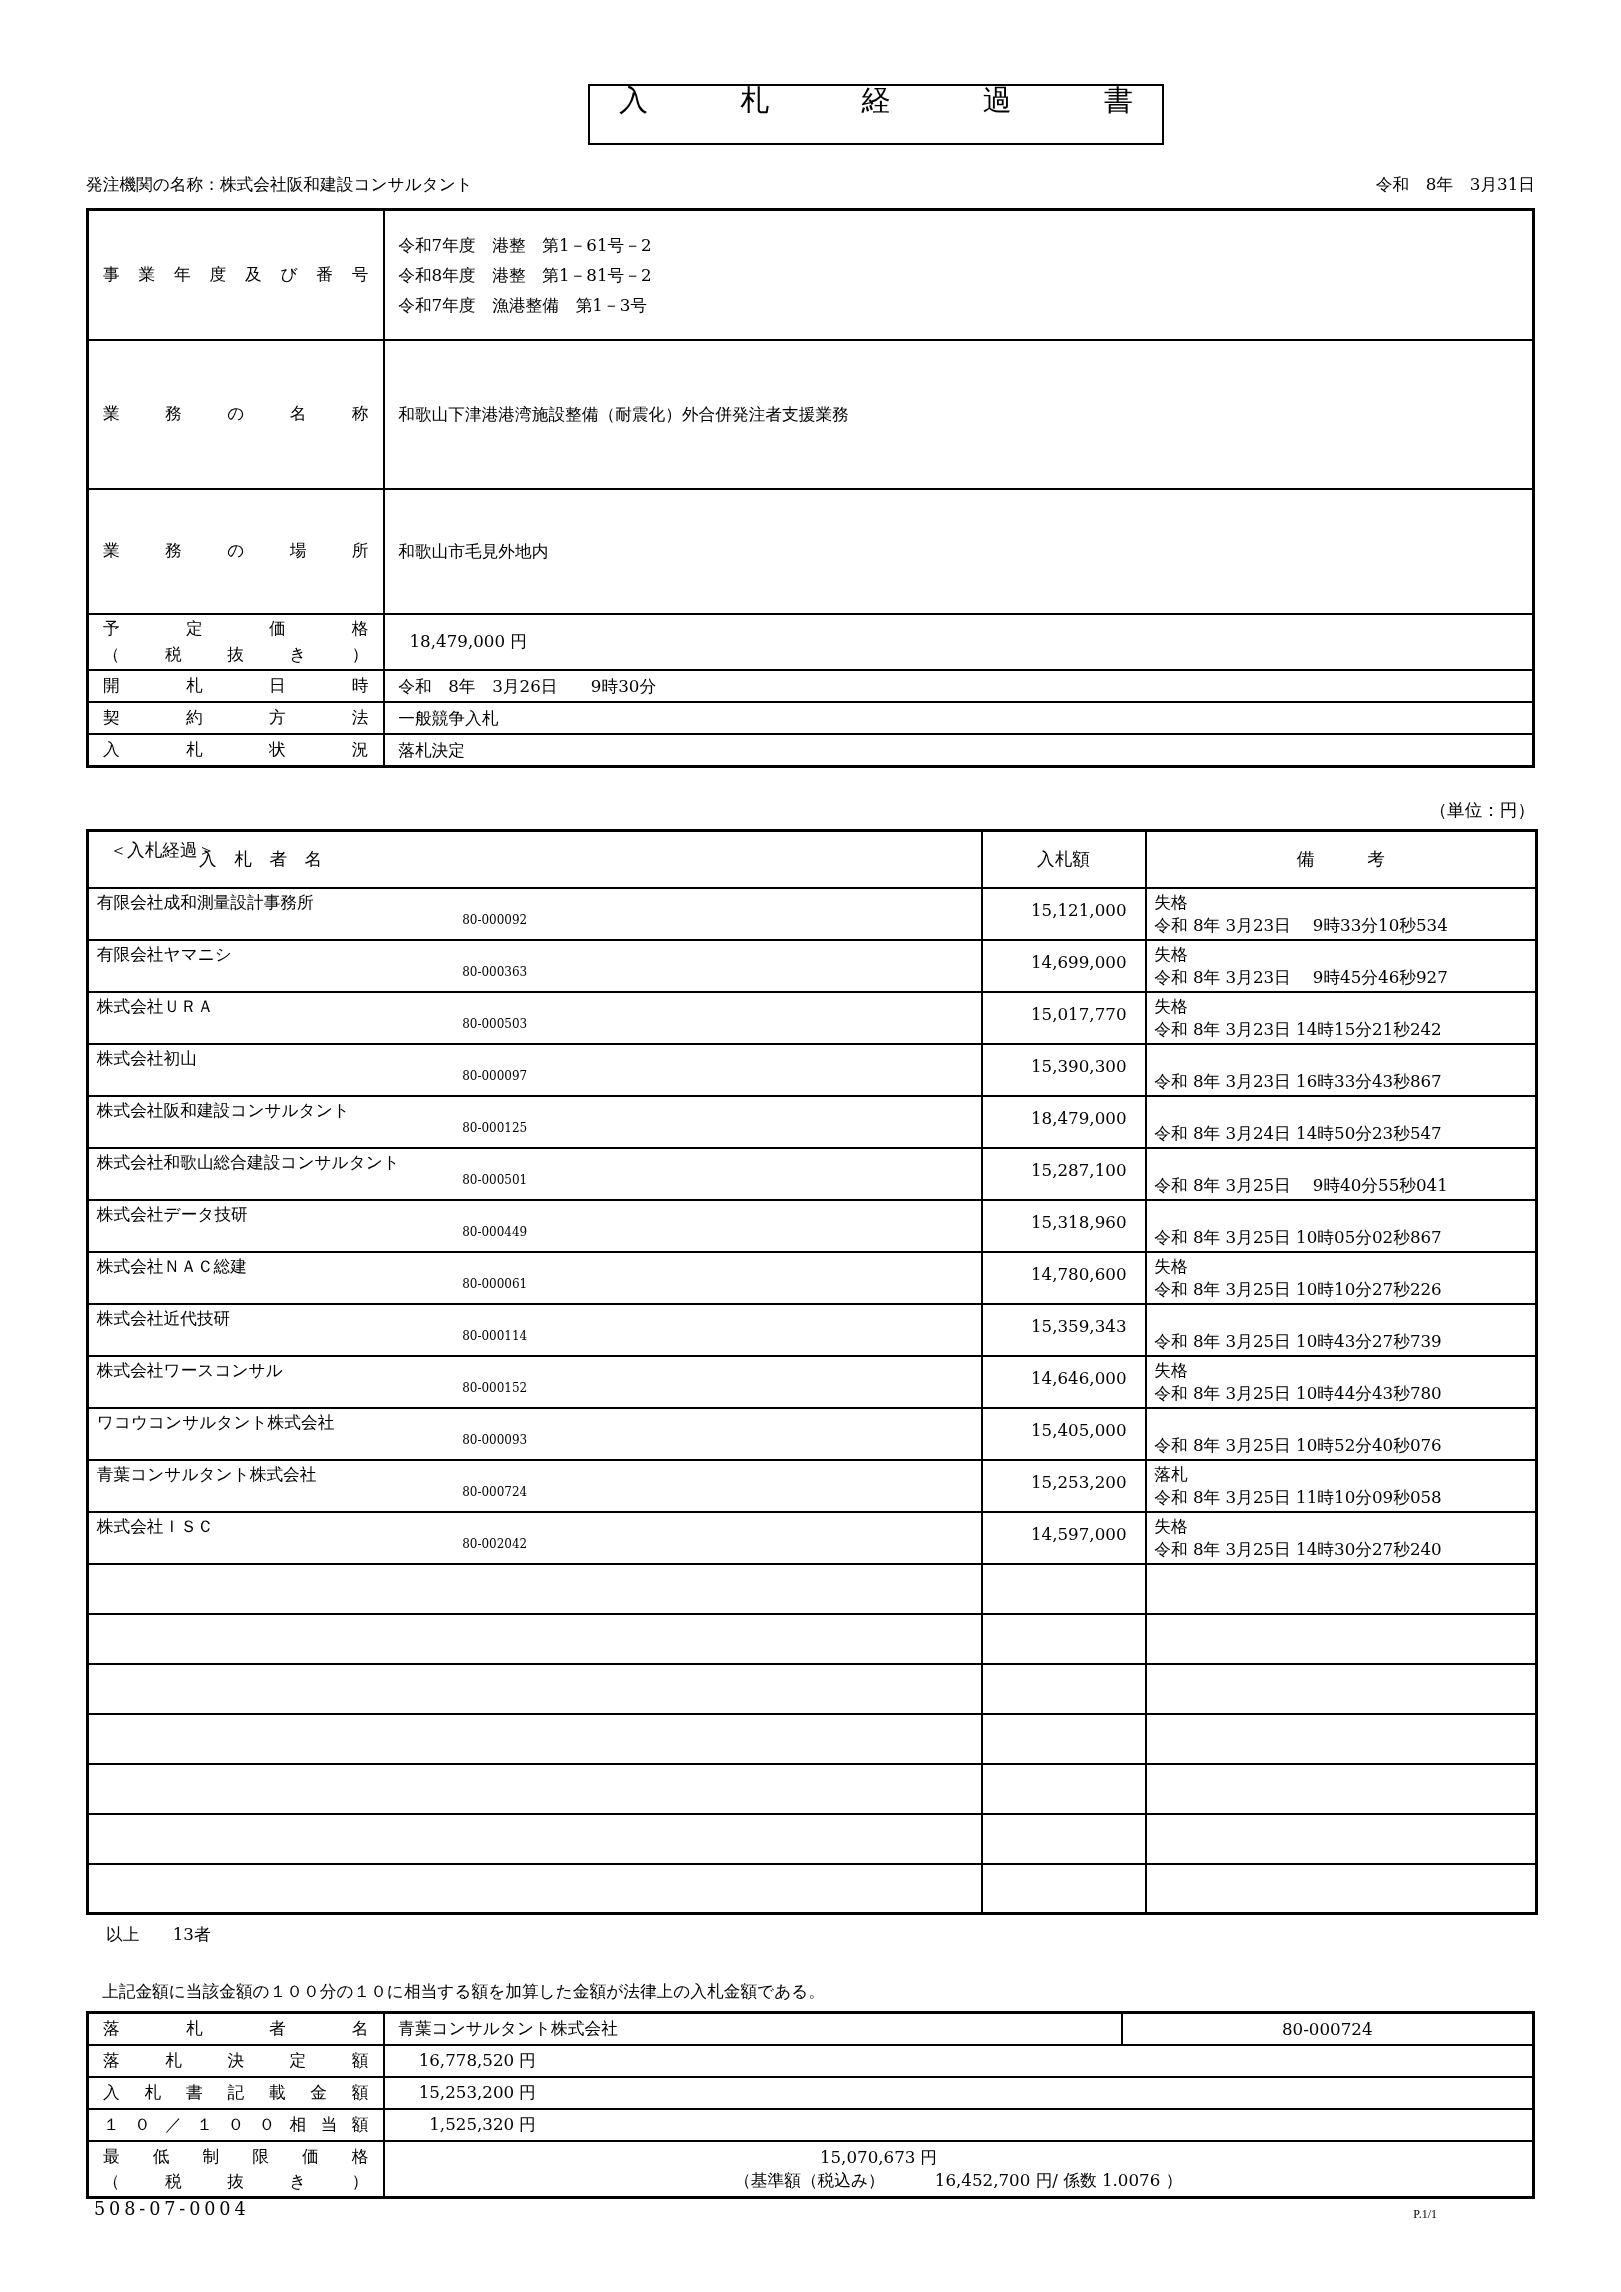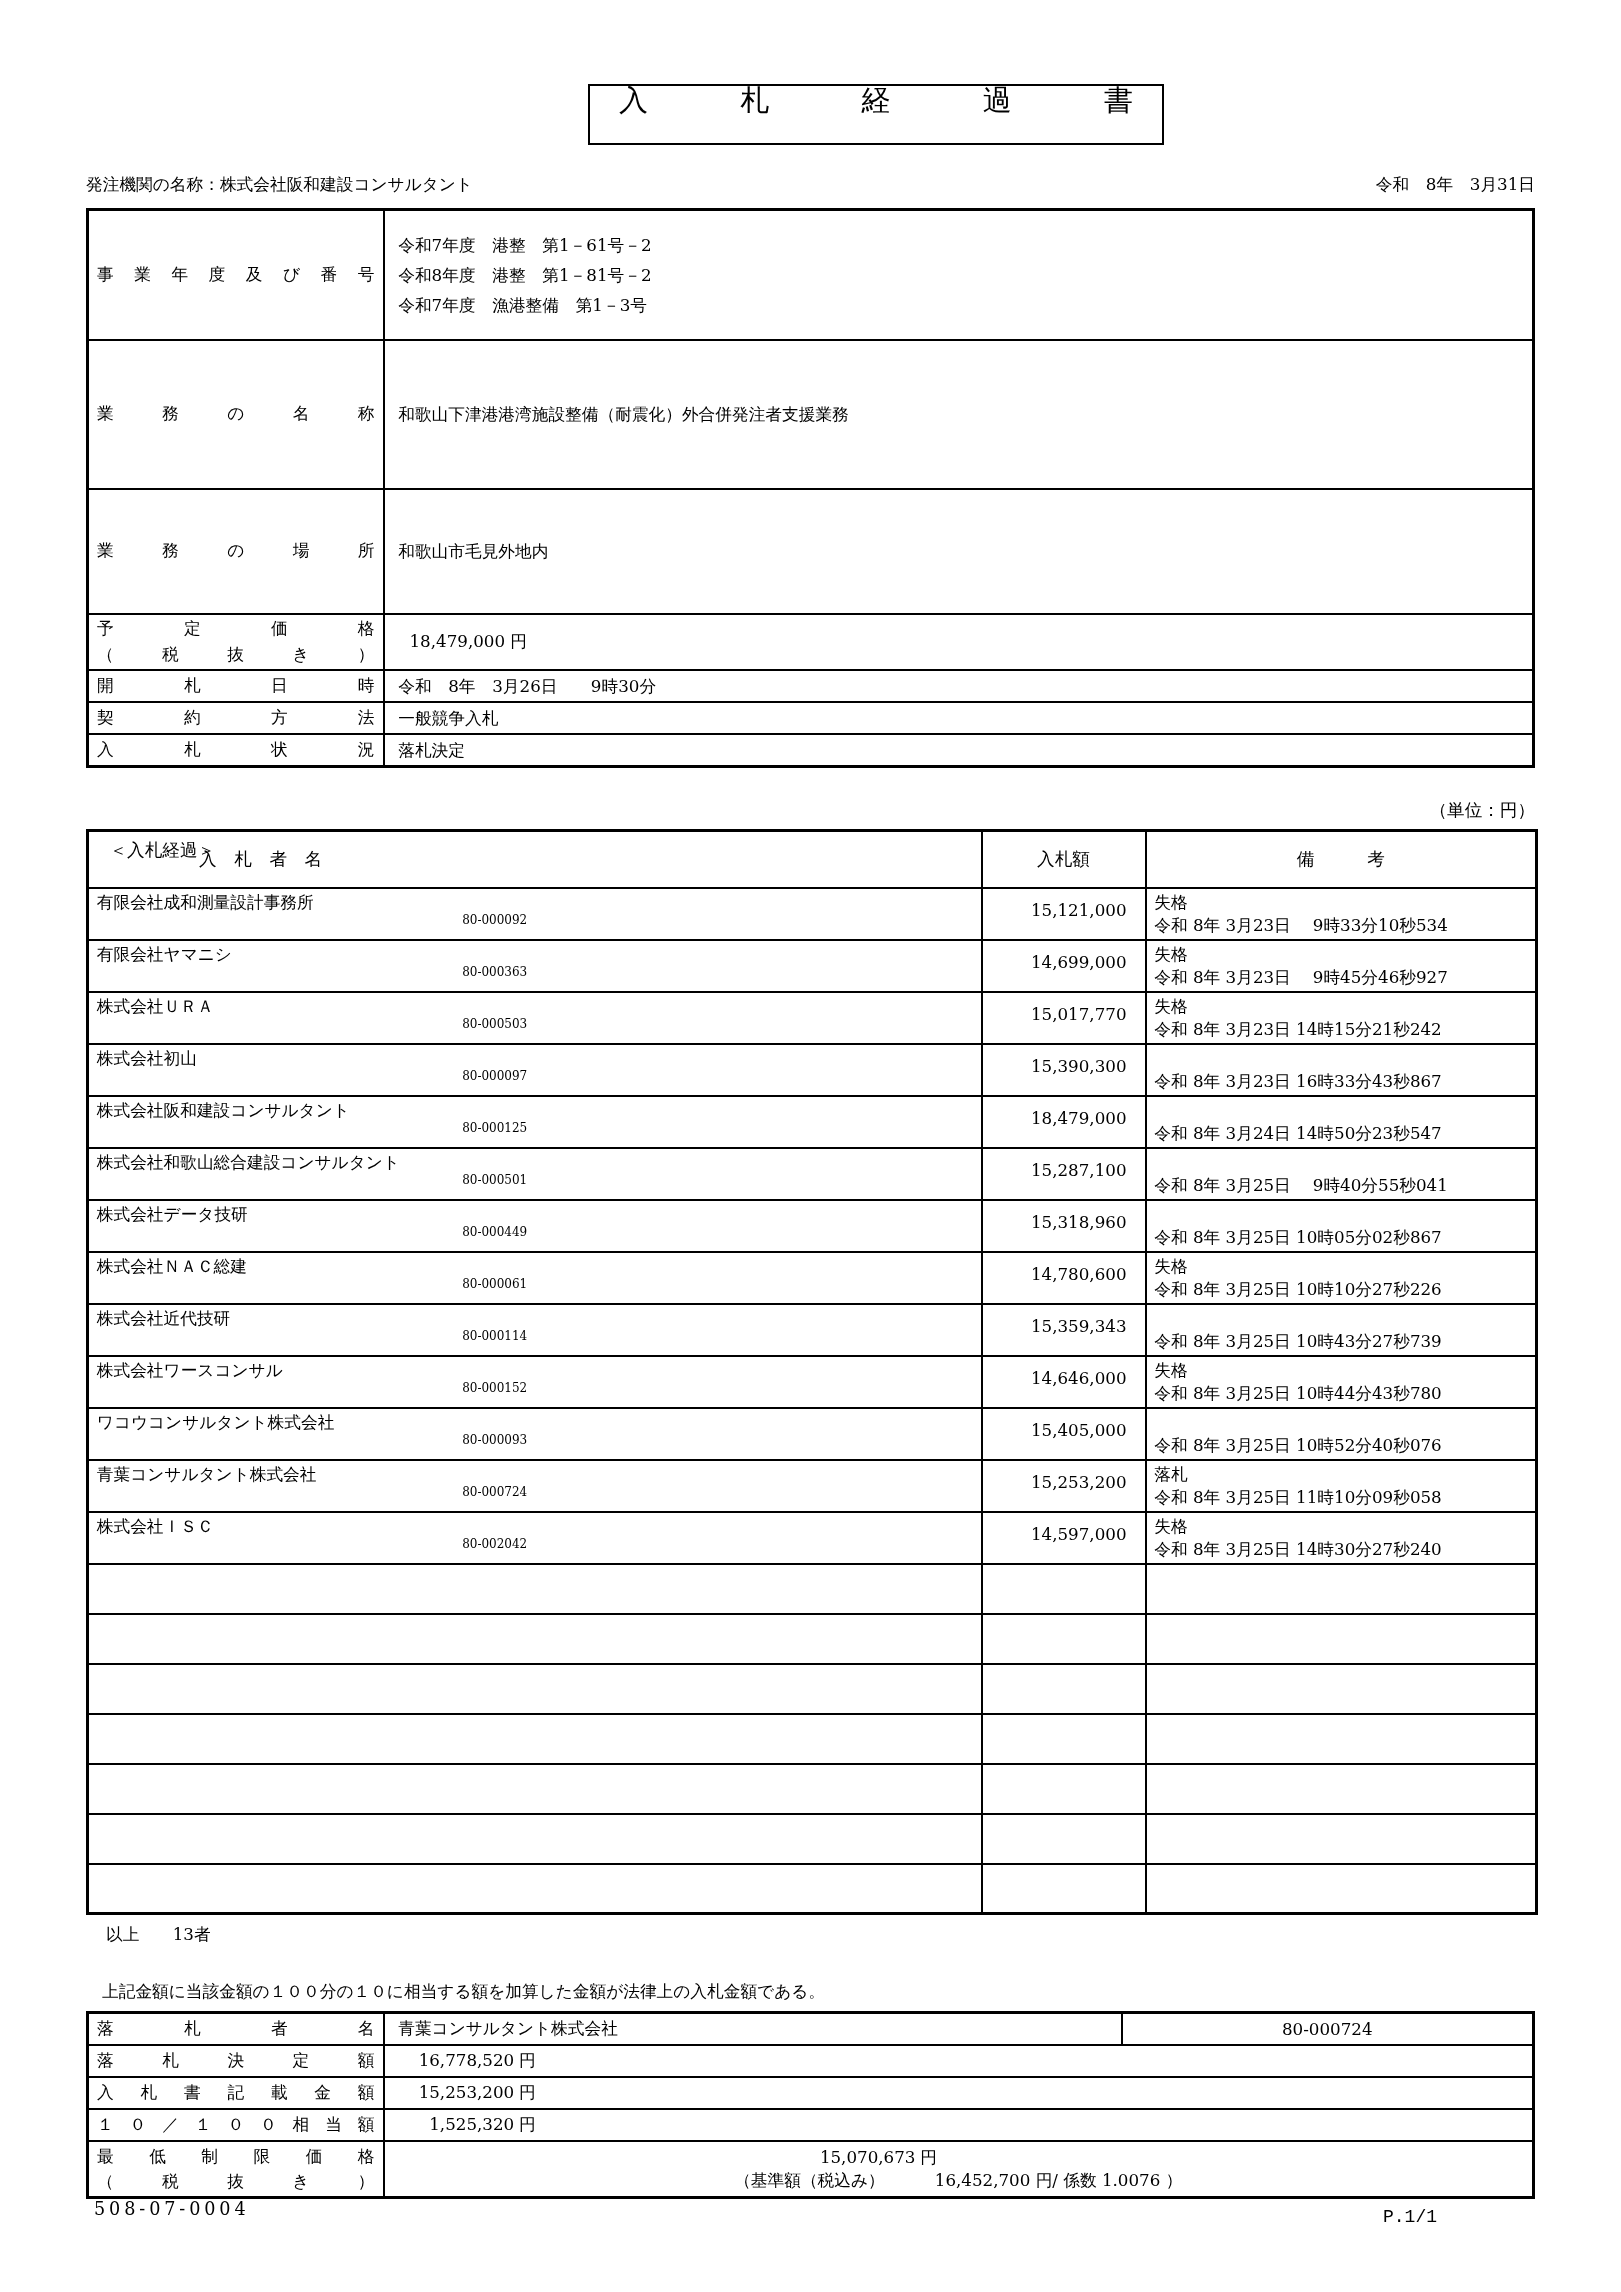--- a/index.html
+++ b/index.html
@@ -26,21 +26,21 @@
     display:flex;justify-content:space-between;font-size:16.7px;
   }
   
   table{border-collapse:collapse;table-layout:fixed;}
   td,th{border:2px solid #000;box-sizing:border-box;padding:0;font-weight:normal;}
   .btable{border:3.9px solid #000;}
   
   .summary{position:absolute;top:208px;left:86px;width:1449px;}
   .summary td{font-size:16.7px;vertical-align:middle;}
   .summary .lab{width:296px;}
-  .jlabel{margin:0 8px;text-align:justify;text-align-last:justify;line-height:1.5;}
+  .jlabel{margin:0 14px;text-align:justify;text-align-last:justify;line-height:1.5;}
   .val{padding-left:13.7px;line-height:1.8;}
   .r-years{height:130px;}
   .r-name{height:149px;}
   .r-place{height:125px;}
   .r-price{height:56px;}
   .r-small{height:32px;}
   .indent-num{padding-left:25px;}
   
   .bid-caption{
     position:absolute;top:798px;left:86px;width:1449px;
@@ -74,22 +74,22 @@
   .award tr{height:32px;}
   .award tr.r-last{height:57px;}
   .num{display:inline-block;width:116px;text-align:right;}
   .yen{padding-left:4.9px;}
   .award .val{line-height:1.4;}
   .code-cell{text-align:center;width:412px;}
   .mlv{display:flex;align-items:center;flex-direction:column;}
   .mlv .part1{width:345px;padding-left:13.7px;box-sizing:border-box;}
   
   .doc-number{position:absolute;top:2199px;left:94px;font-size:17.6px;letter-spacing:3.9px;}
-  .page-number{position:absolute;top:2207px;right:184px;font-size:18px;
-    font-family:Liberation Mono, monospace;}
+  .page-number{position:absolute;top:2207px;right:184px;font-size:12px;
+    font-family:Liberation Serif, serif;}
 </style>
 </head>
 <body>
 
 <div class="page">
 
   <div class="title-box">
     <div class="t">入　札　経　過　書</div>
   </div>
 

